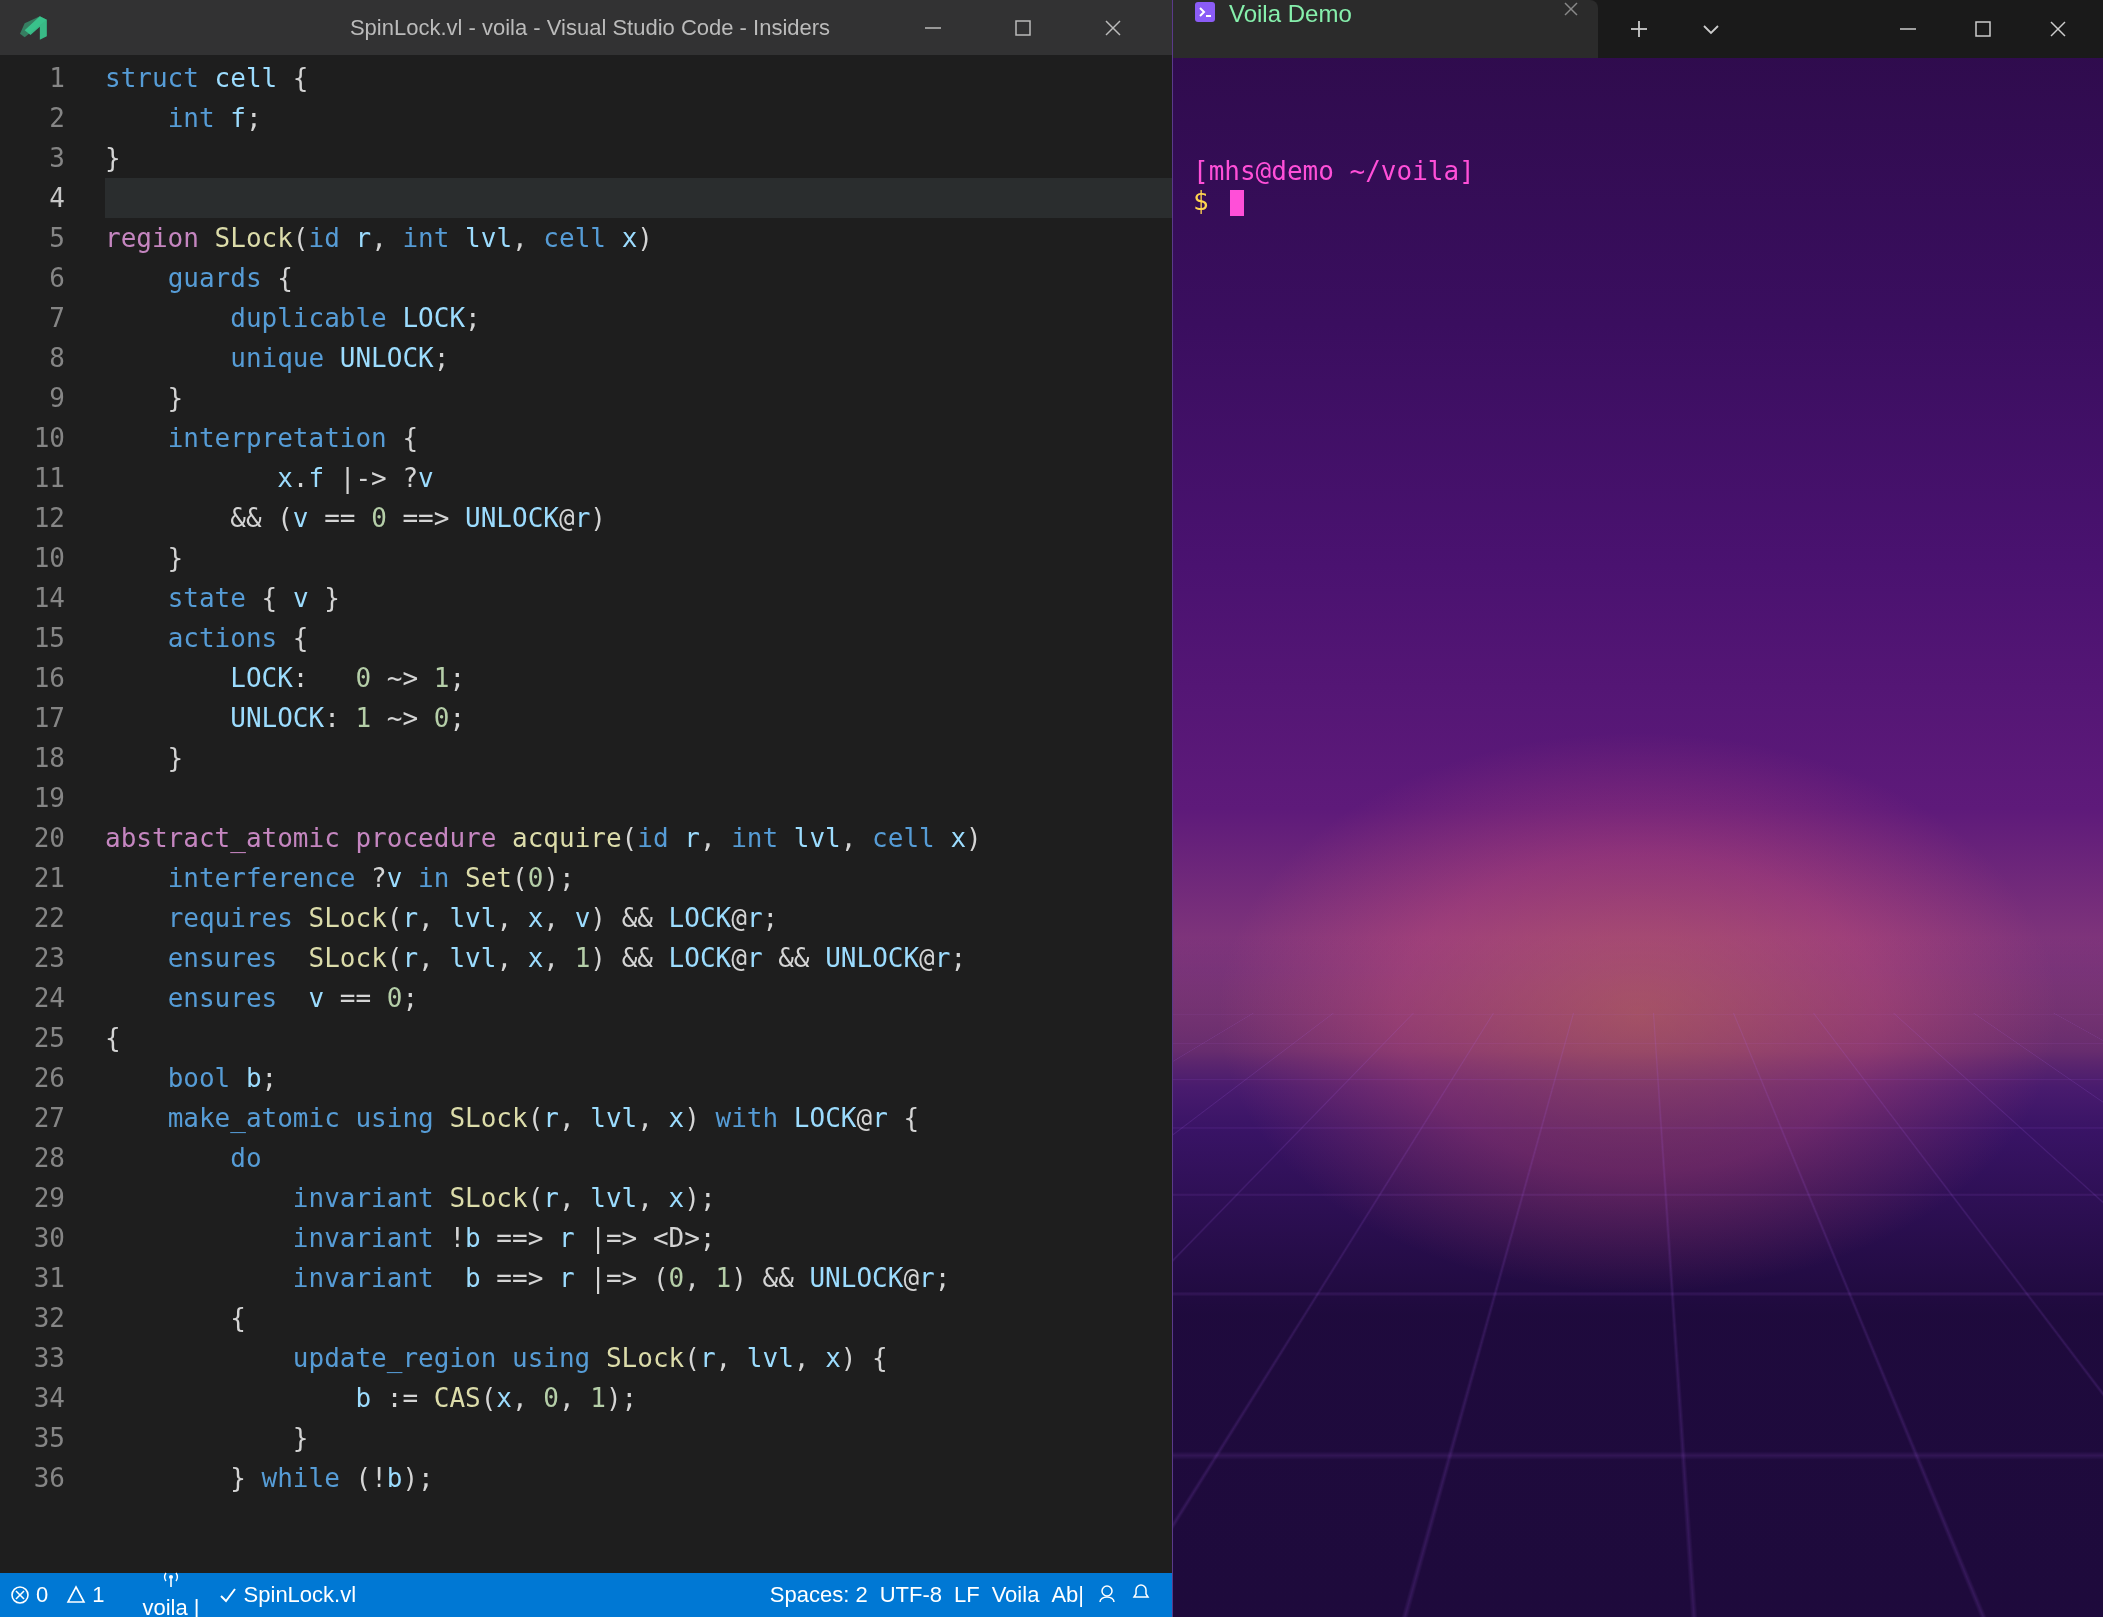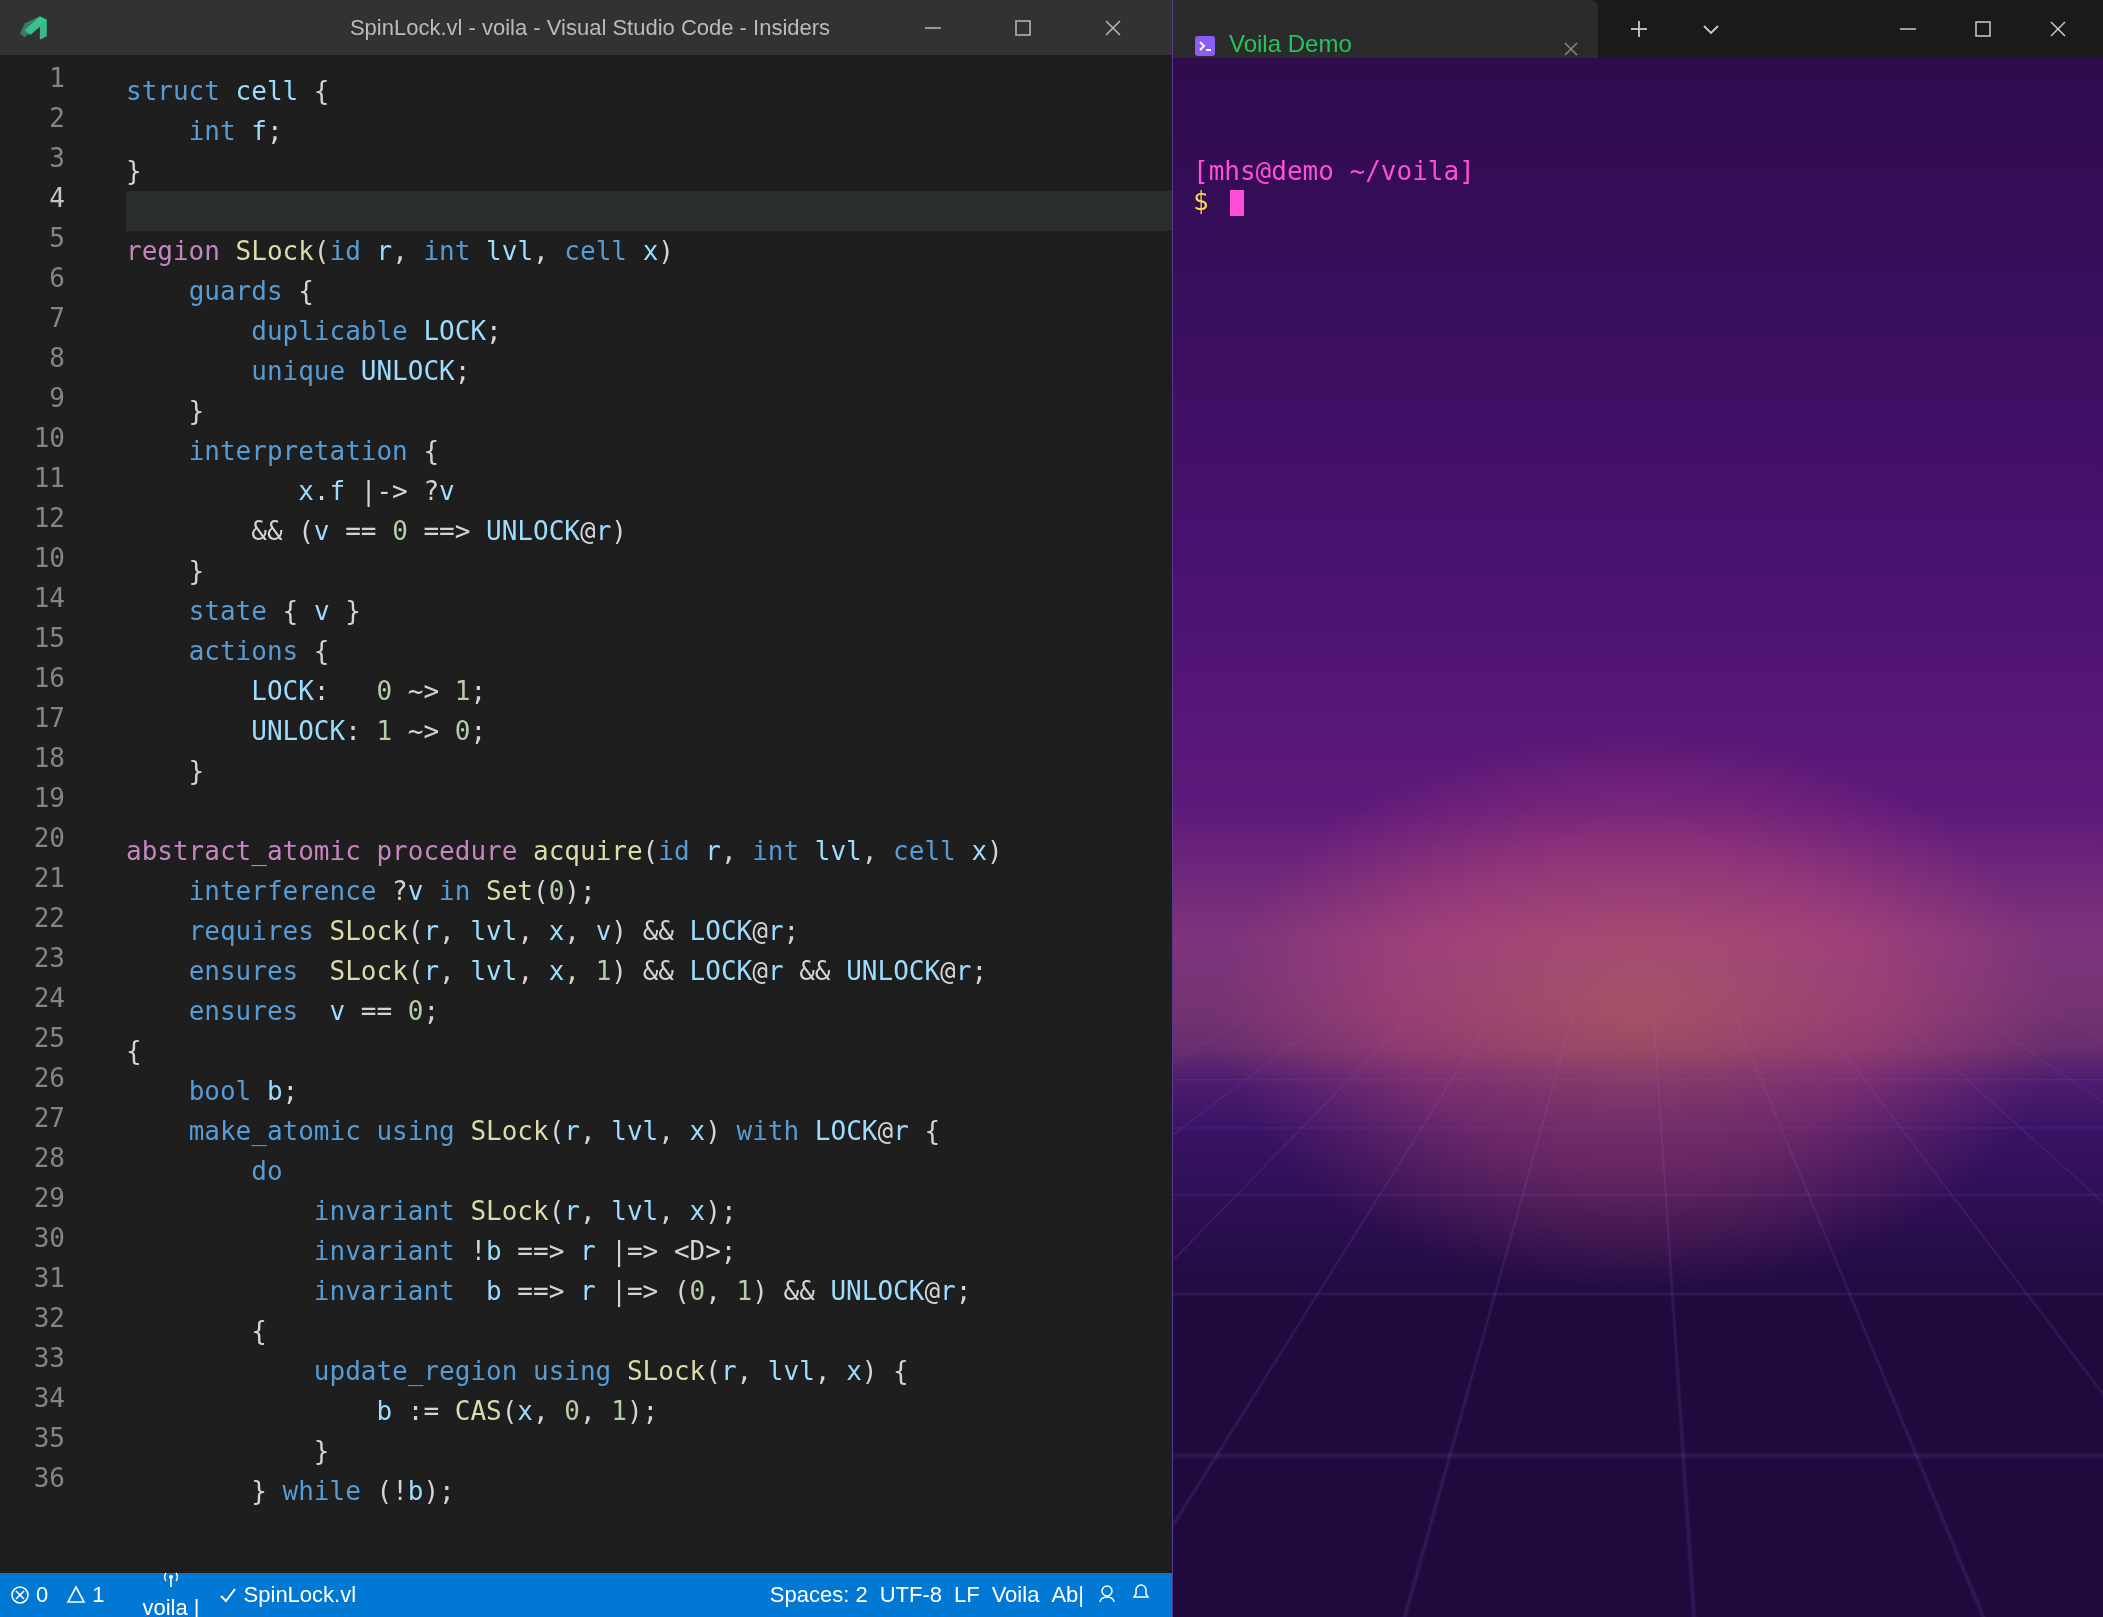--- a/index.html
+++ b/index.html
@@ -55,23 +55,22 @@
   width: 105px;
   text-align: right;
   color: #858585;
   padding-right: 40px;
   padding-top: 3px;
   user-select: none;
 }
 .gutter div { height: 40.0px; }
 .code {
   flex: 1;
-  padding-top: 16px;
+  padding-top: 3px;
   white-space: pre;
-  margin-left: 21px;
 }
 .code-line { height: 40.0px; }
 .code-line.hl { background: #2a2d2e; }
 .gutter div.hlg { color: #c6c6c6; }
 .k1 { color: #569cd6; }       
 .k2 { color: #c586c0; }       
 .k3 { color: #569cd6; }       
 .num { color: #b5cea8; }
 .id { color: #9cdcfe; }
 .fn { color: #dcdcaa; }
@@ -101,25 +100,25 @@
   background: #1a1a1a;
   display: flex;
   align-items: center;
   position: relative;
 }
 .term-tab {
   height: 58px;
   width: 425px;
   background: #2b2b2b;
   display: flex;
-  align-items: flex-end;
+  align-items: flex-start;
   padding-left: 20px;
   gap: 12px;
   font-size: 24px;
-  color: #22c55e;
+  color: #86efac;
   border-top-right-radius: 8px;
   position: relative;
 }
 .term-tab-close { position:absolute; right: 18px; color:#888;}
 .term-actions { display: flex; align-items: center; gap: 50px; margin-left: 30px; color: #ccc; font-size: 24px;}
 .term-win-btns { margin-left: auto; display:flex; gap: 55px; padding-right: 35px; color:#ccc; font-size: 22px;}
 .term-content {
   flex: 1;
   padding: 50px 20px 36px 20px;
   font-family: "Consolas", monospace;

